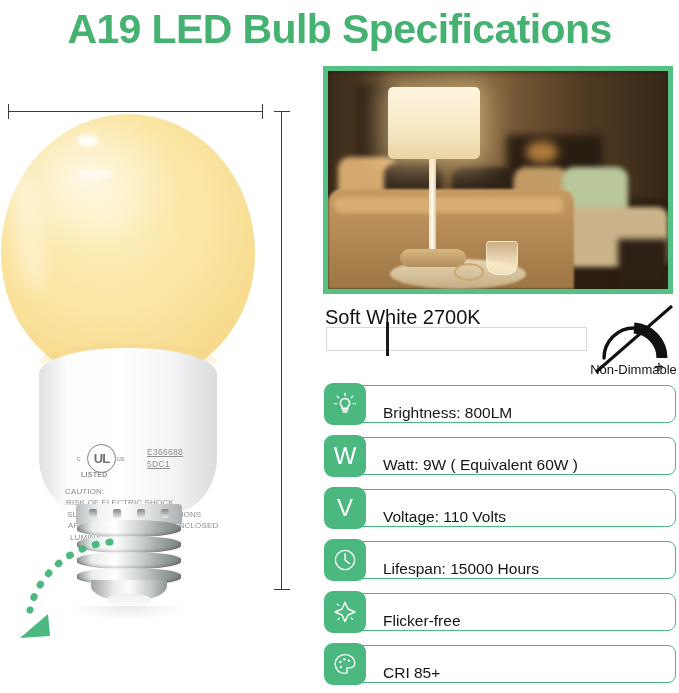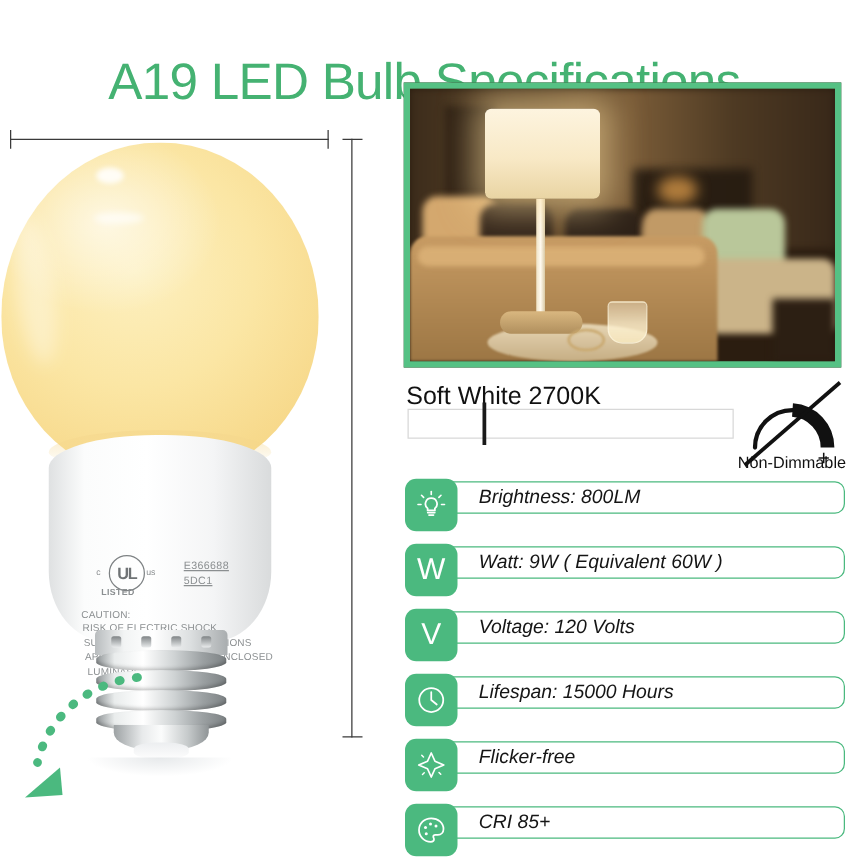--- a/index.html
+++ b/index.html
@@ -7,22 +7,22 @@
     width:679px;height:693px;
     background:#ffffff;
     font-family:"Liberation Sans", sans-serif;
     overflow:hidden;
     position:relative;
   }
   
   #page-title{
     position:absolute;left:0;top:0;width:679px;height:58px;
     display:flex;align-items:center;justify-content:center;
-    font-size:41px;font-weight:normal;color:#45b272;
-    letter-spacing:-0.6px;white-space:nowrap;margin-top:36px;
+    font-size:41px;font-weight:bold;color:#45b272;
+    letter-spacing:-0.6px;white-space:nowrap;
   }
   
   #left-panel{position:absolute;left:0;top:58px;width:318px;height:635px;}
 
   
   #dim-width-label{
     position:absolute;left:0;top:22px;width:270px;text-align:center;
     font-size:19px;color:#111;white-space:nowrap;
   }
   #dim-width-label .bold{font-weight:bold;}
@@ -187,23 +187,23 @@
 
   
   #spec-list{position:absolute;left:4px;top:325px;width:352px;}
   .spec-row{position:relative;height:42px;margin-bottom:10px;}
   .spec-icon{
     position:absolute;left:0;top:0;width:42px;height:42px;border-radius:9px;
     background:#4bb97f;display:flex;align-items:center;justify-content:center;
   }
   .spec-icon .letter{color:#ffffff;font-size:24px;font-weight:300;line-height:1;}
   .spec-pill{
-    position:absolute;left:28px;top:2px;width:324px;height:26px;
+    position:absolute;left:28px;top:2px;width:324px;height:38px;
     border:1.4px solid #4bb97f;border-radius:8px;background:#ffffff;box-sizing:border-box;
-    display:flex;align-items:center;font-style:italic;
+    display:flex;align-items:flex-end;
   }
   .spec-text{padding-left:30px;font-size:15.5px;color:#151515;white-space:nowrap;}
 </style>
 </head>
 <body>
 
 <div id="page-title">A19 LED Bulb Specifications</div>
 
 <div id="left-panel">
 
@@ -335,21 +335,21 @@
       <div class="spec-pill">
         <span class="spec-text">Watt: 9W ( Equivalent 60W )</span>
       </div>
       <div class="spec-icon">
         <span class="letter">W</span>
       </div>
     </div>
 
     <div class="spec-row">
       <div class="spec-pill">
-        <span class="spec-text">Voltage: 120 Volts</span>
+        <span class="spec-text">Voltage: 110 Volts</span>
       </div>
       <div class="spec-icon">
         <span class="letter">V</span>
       </div>
     </div>
 
     <div class="spec-row">
       <div class="spec-pill">
         <span class="spec-text">Lifespan: 15000 Hours</span>
       </div>

